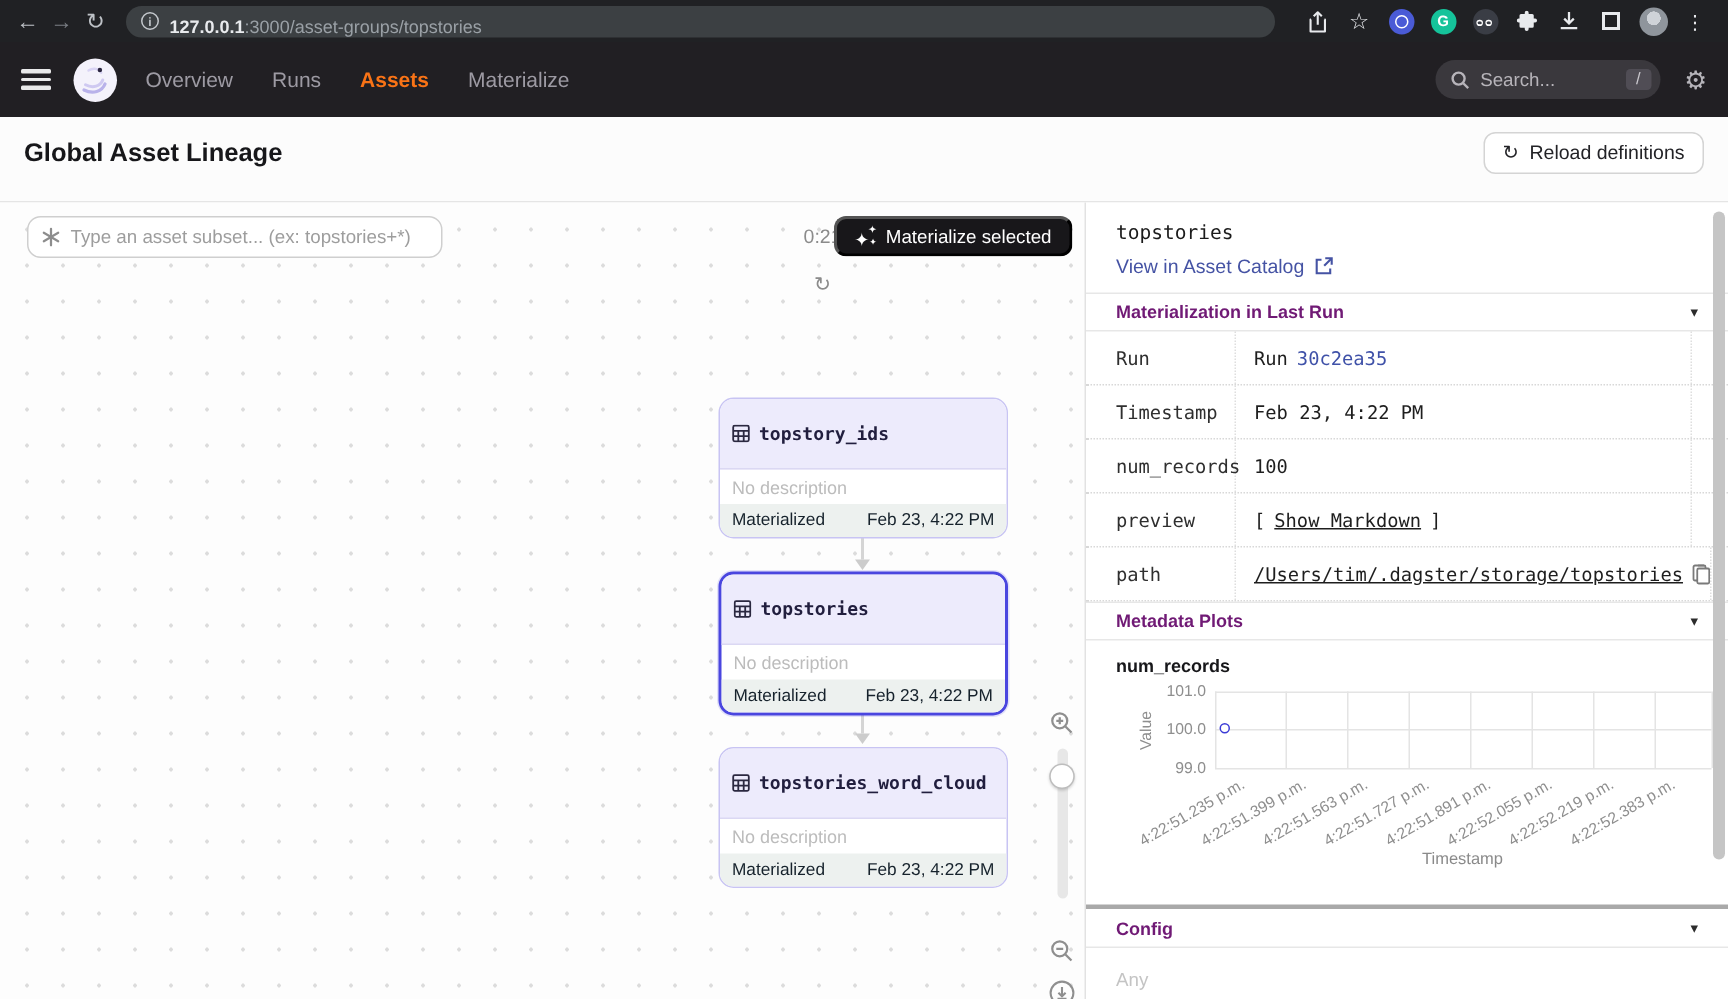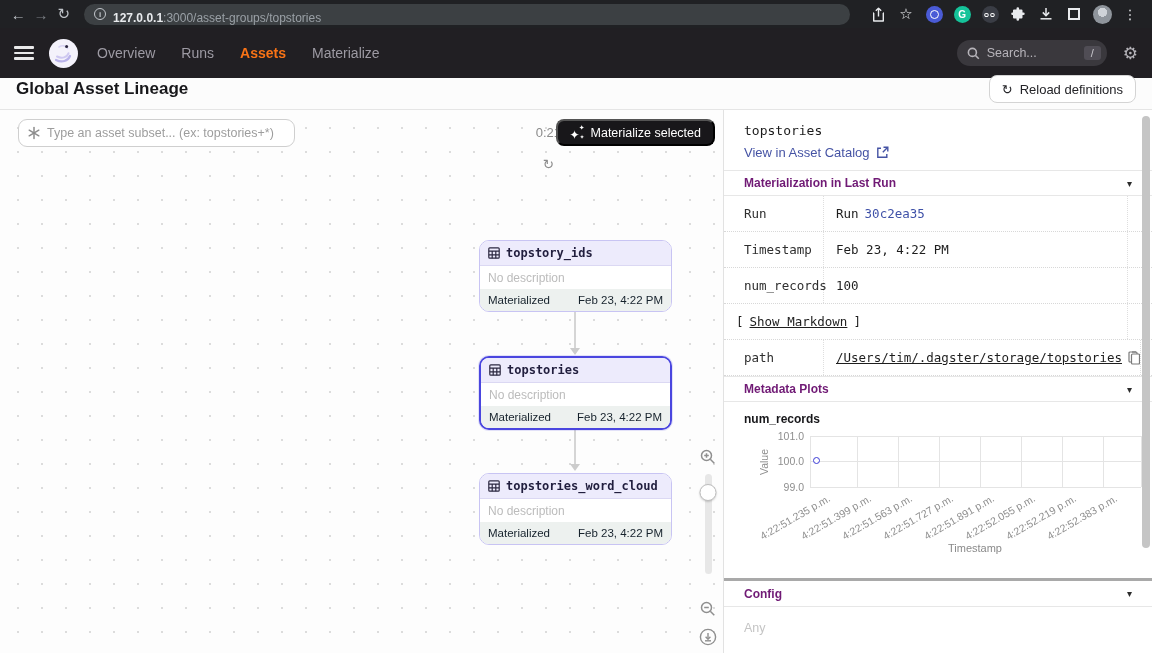--- a/index.html
+++ b/index.html
@@ -33,21 +33,21 @@
   .nav-links { display:flex; align-items:center; gap:26px; }
   .nav-link { font-size:14px; color:#9d9aa3; cursor:pointer; }
   .nav-link.active { color:#f97316; font-weight:bold; }
   .nav-right { margin-left:auto; display:flex; align-items:center; gap:16px; }
   .search-pill { width:150px; height:26px; background:#3a383d; border-radius:13px; display:flex; align-items:center; padding:0 6px 0 10px; gap:7px; cursor:text; }
   .search-pill .stext { color:#b7b4ba; font-size:12.5px; flex:1; }
   .skey { background:#504d55; color:#cac8ce; font-size:11px; border-radius:3px; padding:1px 7px; }
   .gear { color:#b6b4ba; font-size:17px; cursor:pointer; line-height:1; }
 
   
-  .page-header { height:32px; background:#fcfcfc; border-bottom:1px solid #e5e5e5; display:flex; align-items:center; padding:0 16px 9px 16px; }
+  .page-header { height:57px; background:#fcfcfc; border-bottom:1px solid #e5e5e5; display:flex; align-items:center; padding:0 16px 9px 16px; }
   .page-title { font-size:17px; font-weight:600; color:#17171a; }
   .reload-btn { margin-left:auto; height:28px; background:#fff; border:1px solid #d4d4d4; border-radius:8px; display:flex; align-items:center; gap:7px; padding:0 12px; font-size:13px; color:#232327; cursor:pointer; }
   .reload-btn .ric { font-size:13px; color:#232327; }
 
   
   .content { display:flex; height:543px; }
   .graph { position:relative; width:723px; height:100%;
     background-color:#fdfdfd;
     background-image:radial-gradient(circle, #dcdcdc 1.1px, rgba(0,0,0,0) 1.2px);
     background-size:24px 24px; background-position:6px 6px; overflow:hidden; }
@@ -60,21 +60,21 @@
   .graph-timer .ric { font-size:13.5px; color:#8b8b8b; cursor:pointer; }
   .mat-btn { position:absolute; top:9px; right:8px; height:27px; background:#18171a; color:#fff; border-radius:8px; display:flex; align-items:center; gap:7px; padding:0 12px; font-size:12.5px; cursor:pointer; }
   .spark { position:relative; width:14px; height:14px; }
   .spark .s1 { position:absolute; left:0; bottom:-1px; font-size:12px; line-height:1; color:#fff; }
   .spark .s2 { position:absolute; right:-1px; top:-2px; font-size:7px; color:#fff; }
   .spark .s3 { position:absolute; right:-1px; bottom:0px; font-size:6px; color:#fff; }
 
   
   .node { position:absolute; width:193px; background:#fff; border:1.5px solid #c8c4f3; border-radius:10px; overflow:hidden; cursor:pointer; }
   .node.selected { border:2px solid #4a46df; box-shadow:0 0 0 1px rgba(74,70,223,.15); }
-  .node-header { background:#edebfc; padding:5px 8px; display:flex; align-items:center; gap:6px; border-bottom:1px solid #dbd8f3; }
+  .node-header { background:#edebfc; padding:16px 8px; display:flex; align-items:center; gap:6px; border-bottom:1px solid #dbd8f3; }
   .node-name { font-size:12px; font-weight:bold; color:#211e3e; }
   .node-desc { padding:5px 8px 4px; font-size:12px; color:#bcbcbc; }
   .node-footer { background:#edf1ef; padding:5px 8px; display:flex; justify-content:space-between; align-items:center; }
   .node-footer .nfl { font-size:11.5px; color:#16222c; }
   .node-footer .nfr { font-size:11.5px; color:#16222c; }
   .tbl-icon { flex:0 0 auto; display:block; }
 
   .edge { position:absolute; width:2px; background:#d5d5d5; }
   .edge-arrow { position:absolute; width:0; height:0; border-left:5px solid transparent; border-right:5px solid transparent; border-top:7px solid #cccccc; }
 
@@ -367,20 +367,21 @@
     </div>
     <div class="meta-row mono">
       <span class="meta-label">Timestamp</span>
       <span class="meta-value">Feb 23, 4:22 PM</span>
     </div>
     <div class="meta-row mono">
       <span class="meta-label">num_records</span>
       <span class="meta-value">100</span>
     </div>
     <div class="meta-row mono">
+      <span class="meta-label">preview</span>
       <span class="meta-value">
           <span>[</span>
           <span class="ulink">Show Markdown</span>
           <span>]</span>
         </span>
     </div>
     <div class="meta-row mono">
       <span class="meta-label">path</span>
       <span class="meta-value">
         <span class="ulink">/Users/tim/.dagster/storage/topstories</span>

